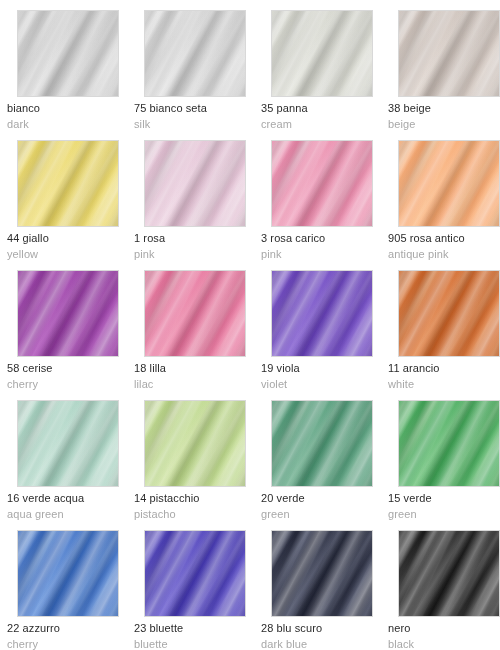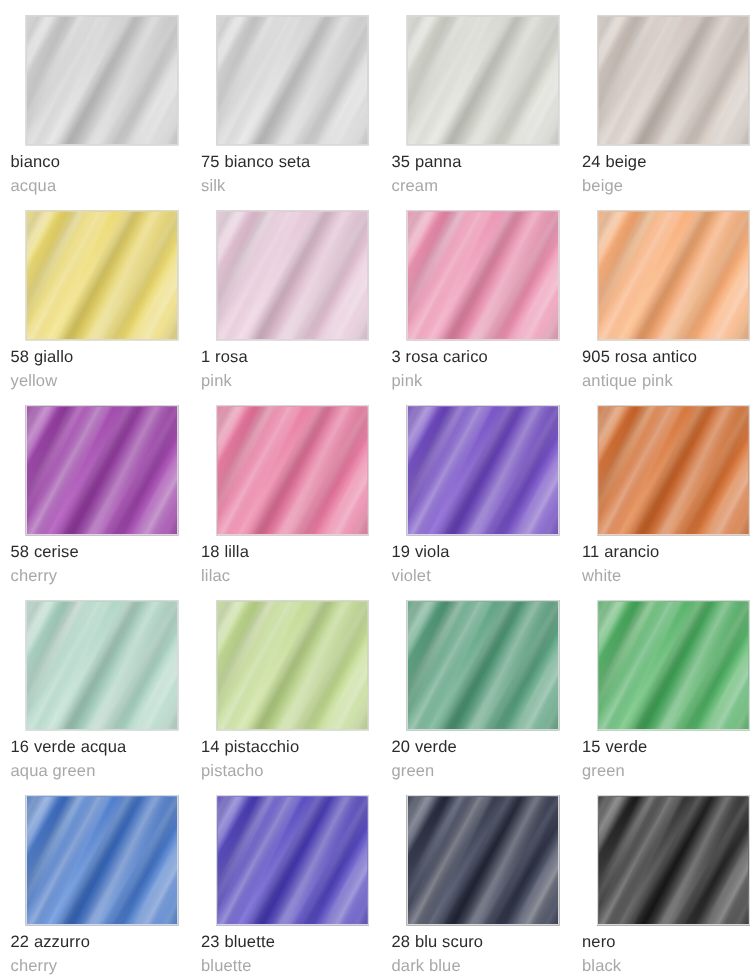--- a/index.html
+++ b/index.html
@@ -117,21 +117,21 @@
 <div id="swatch-grid">
     <div class="swatch-cell">
       <div class="swatch-chip" style="background: rgb(207, 207, 207);">
         <div class="fiber fiber-a" style="background: linear-gradient(118deg, rgb(207, 207, 207) 0%, rgb(242, 242, 242) 4%, rgb(207, 207, 207) 8%, rgb(183, 183, 183) 13%, rgb(207, 207, 207) 18%, rgb(242, 242, 242) 24%, rgb(207, 207, 207) 29%, rgb(183, 183, 183) 35%, rgb(207, 207, 207) 41%, rgb(242, 242, 242) 47%, rgb(207, 207, 207) 52%, rgb(183, 183, 183) 58%, rgb(207, 207, 207) 64%, rgb(242, 242, 242) 70%, rgb(207, 207, 207) 76%, rgb(183, 183, 183) 82%, rgb(207, 207, 207) 88%, rgb(242, 242, 242) 94%, rgb(207, 207, 207) 100%);"></div>
         <div class="fiber fiber-b" style="background: linear-gradient(115deg, rgb(242, 242, 242) 0%, rgb(207, 207, 207) 6%, rgb(242, 242, 242) 11%, rgb(183, 183, 183) 19%, rgb(242, 242, 242) 26%, rgb(207, 207, 207) 33%, rgb(242, 242, 242) 39%, rgb(183, 183, 183) 46%, rgb(207, 207, 207) 54%, rgb(242, 242, 242) 61%, rgb(207, 207, 207) 68%, rgb(183, 183, 183) 74%, rgb(242, 242, 242) 81%, rgb(207, 207, 207) 89%, rgb(242, 242, 242) 95%, rgb(207, 207, 207) 100%);"></div>
         <div class="fiber fiber-c" style="background: linear-gradient(122deg, rgb(183, 183, 183) 0%, rgb(242, 242, 242) 9%, rgb(207, 207, 207) 16%, rgb(242, 242, 242) 23%, rgb(183, 183, 183) 31%, rgb(207, 207, 207) 38%, rgb(242, 242, 242) 44%, rgb(207, 207, 207) 51%, rgb(183, 183, 183) 59%, rgb(242, 242, 242) 66%, rgb(207, 207, 207) 73%, rgb(242, 242, 242) 80%, rgb(183, 183, 183) 87%, rgb(207, 207, 207) 93%, rgb(242, 242, 242) 100%);"></div>
         <div class="fiber-shade"></div>
         <div class="fiber-sheen"></div>
       </div>
       <div class="label-it">bianco</div>
-      <div class="label-en">acqua</div>
+      <div class="label-en">dark</div>
     </div>
     <div class="swatch-cell">
       <div class="swatch-chip" style="background: rgb(210, 210, 210);">
         <div class="fiber fiber-a" style="background: linear-gradient(118deg, rgb(210, 210, 210) 0%, rgb(244, 244, 244) 4%, rgb(210, 210, 210) 8%, rgb(186, 186, 186) 13%, rgb(210, 210, 210) 18%, rgb(244, 244, 244) 24%, rgb(210, 210, 210) 29%, rgb(186, 186, 186) 35%, rgb(210, 210, 210) 41%, rgb(244, 244, 244) 47%, rgb(210, 210, 210) 52%, rgb(186, 186, 186) 58%, rgb(210, 210, 210) 64%, rgb(244, 244, 244) 70%, rgb(210, 210, 210) 76%, rgb(186, 186, 186) 82%, rgb(210, 210, 210) 88%, rgb(244, 244, 244) 94%, rgb(210, 210, 210) 100%);"></div>
         <div class="fiber fiber-b" style="background: linear-gradient(115deg, rgb(244, 244, 244) 0%, rgb(210, 210, 210) 6%, rgb(244, 244, 244) 11%, rgb(186, 186, 186) 19%, rgb(244, 244, 244) 26%, rgb(210, 210, 210) 33%, rgb(244, 244, 244) 39%, rgb(186, 186, 186) 46%, rgb(210, 210, 210) 54%, rgb(244, 244, 244) 61%, rgb(210, 210, 210) 68%, rgb(186, 186, 186) 74%, rgb(244, 244, 244) 81%, rgb(210, 210, 210) 89%, rgb(244, 244, 244) 95%, rgb(210, 210, 210) 100%);"></div>
         <div class="fiber fiber-c" style="background: linear-gradient(122deg, rgb(186, 186, 186) 0%, rgb(244, 244, 244) 9%, rgb(210, 210, 210) 16%, rgb(244, 244, 244) 23%, rgb(186, 186, 186) 31%, rgb(210, 210, 210) 38%, rgb(244, 244, 244) 44%, rgb(210, 210, 210) 51%, rgb(186, 186, 186) 59%, rgb(244, 244, 244) 66%, rgb(210, 210, 210) 73%, rgb(244, 244, 244) 80%, rgb(186, 186, 186) 87%, rgb(210, 210, 210) 93%, rgb(244, 244, 244) 100%);"></div>
         <div class="fiber-shade"></div>
         <div class="fiber-sheen"></div>
       </div>
       <div class="label-it">75 bianco seta</div>
@@ -149,32 +149,32 @@
       <div class="label-en">cream</div>
     </div>
     <div class="swatch-cell">
       <div class="swatch-chip" style="background: rgb(207, 196, 189);">
         <div class="fiber fiber-a" style="background: linear-gradient(118deg, rgb(207, 196, 189) 0%, rgb(238, 231, 226) 4%, rgb(207, 196, 189) 8%, rgb(182, 169, 161) 13%, rgb(207, 196, 189) 18%, rgb(238, 231, 226) 24%, rgb(207, 196, 189) 29%, rgb(182, 169, 161) 35%, rgb(207, 196, 189) 41%, rgb(238, 231, 226) 47%, rgb(207, 196, 189) 52%, rgb(182, 169, 161) 58%, rgb(207, 196, 189) 64%, rgb(238, 231, 226) 70%, rgb(207, 196, 189) 76%, rgb(182, 169, 161) 82%, rgb(207, 196, 189) 88%, rgb(238, 231, 226) 94%, rgb(207, 196, 189) 100%);"></div>
         <div class="fiber fiber-b" style="background: linear-gradient(115deg, rgb(238, 231, 226) 0%, rgb(207, 196, 189) 6%, rgb(238, 231, 226) 11%, rgb(182, 169, 161) 19%, rgb(238, 231, 226) 26%, rgb(207, 196, 189) 33%, rgb(238, 231, 226) 39%, rgb(182, 169, 161) 46%, rgb(207, 196, 189) 54%, rgb(238, 231, 226) 61%, rgb(207, 196, 189) 68%, rgb(182, 169, 161) 74%, rgb(238, 231, 226) 81%, rgb(207, 196, 189) 89%, rgb(238, 231, 226) 95%, rgb(207, 196, 189) 100%);"></div>
         <div class="fiber fiber-c" style="background: linear-gradient(122deg, rgb(182, 169, 161) 0%, rgb(238, 231, 226) 9%, rgb(207, 196, 189) 16%, rgb(238, 231, 226) 23%, rgb(182, 169, 161) 31%, rgb(207, 196, 189) 38%, rgb(238, 231, 226) 44%, rgb(207, 196, 189) 51%, rgb(182, 169, 161) 59%, rgb(238, 231, 226) 66%, rgb(207, 196, 189) 73%, rgb(238, 231, 226) 80%, rgb(182, 169, 161) 87%, rgb(207, 196, 189) 93%, rgb(238, 231, 226) 100%);"></div>
         <div class="fiber-shade"></div>
         <div class="fiber-sheen"></div>
       </div>
-      <div class="label-it">24 beige</div>
+      <div class="label-it">38 beige</div>
       <div class="label-en">beige</div>
     </div>
     <div class="swatch-cell">
       <div class="swatch-chip" style="background: rgb(236, 217, 106);">
         <div class="fiber fiber-a" style="background: linear-gradient(118deg, rgb(236, 217, 106) 0%, rgb(248, 239, 182) 4%, rgb(236, 217, 106) 8%, rgb(221, 200, 74) 13%, rgb(236, 217, 106) 18%, rgb(248, 239, 182) 24%, rgb(236, 217, 106) 29%, rgb(221, 200, 74) 35%, rgb(236, 217, 106) 41%, rgb(248, 239, 182) 47%, rgb(236, 217, 106) 52%, rgb(221, 200, 74) 58%, rgb(236, 217, 106) 64%, rgb(248, 239, 182) 70%, rgb(236, 217, 106) 76%, rgb(221, 200, 74) 82%, rgb(236, 217, 106) 88%, rgb(248, 239, 182) 94%, rgb(236, 217, 106) 100%);"></div>
         <div class="fiber fiber-b" style="background: linear-gradient(115deg, rgb(248, 239, 182) 0%, rgb(236, 217, 106) 6%, rgb(248, 239, 182) 11%, rgb(221, 200, 74) 19%, rgb(248, 239, 182) 26%, rgb(236, 217, 106) 33%, rgb(248, 239, 182) 39%, rgb(221, 200, 74) 46%, rgb(236, 217, 106) 54%, rgb(248, 239, 182) 61%, rgb(236, 217, 106) 68%, rgb(221, 200, 74) 74%, rgb(248, 239, 182) 81%, rgb(236, 217, 106) 89%, rgb(248, 239, 182) 95%, rgb(236, 217, 106) 100%);"></div>
         <div class="fiber fiber-c" style="background: linear-gradient(122deg, rgb(221, 200, 74) 0%, rgb(248, 239, 182) 9%, rgb(236, 217, 106) 16%, rgb(248, 239, 182) 23%, rgb(221, 200, 74) 31%, rgb(236, 217, 106) 38%, rgb(248, 239, 182) 44%, rgb(236, 217, 106) 51%, rgb(221, 200, 74) 59%, rgb(248, 239, 182) 66%, rgb(236, 217, 106) 73%, rgb(248, 239, 182) 80%, rgb(221, 200, 74) 87%, rgb(236, 217, 106) 93%, rgb(248, 239, 182) 100%);"></div>
         <div class="fiber-shade"></div>
         <div class="fiber-sheen"></div>
       </div>
-      <div class="label-it">58 giallo</div>
+      <div class="label-it">44 giallo</div>
       <div class="label-en">yellow</div>
     </div>
     <div class="swatch-cell">
       <div class="swatch-chip" style="background: rgb(229, 196, 214);">
         <div class="fiber fiber-a" style="background: linear-gradient(118deg, rgb(229, 196, 214) 0%, rgb(247, 233, 241) 4%, rgb(229, 196, 214) 8%, rgb(212, 170, 194) 13%, rgb(229, 196, 214) 18%, rgb(247, 233, 241) 24%, rgb(229, 196, 214) 29%, rgb(212, 170, 194) 35%, rgb(229, 196, 214) 41%, rgb(247, 233, 241) 47%, rgb(229, 196, 214) 52%, rgb(212, 170, 194) 58%, rgb(229, 196, 214) 64%, rgb(247, 233, 241) 70%, rgb(229, 196, 214) 76%, rgb(212, 170, 194) 82%, rgb(229, 196, 214) 88%, rgb(247, 233, 241) 94%, rgb(229, 196, 214) 100%);"></div>
         <div class="fiber fiber-b" style="background: linear-gradient(115deg, rgb(247, 233, 241) 0%, rgb(229, 196, 214) 6%, rgb(247, 233, 241) 11%, rgb(212, 170, 194) 19%, rgb(247, 233, 241) 26%, rgb(229, 196, 214) 33%, rgb(247, 233, 241) 39%, rgb(212, 170, 194) 46%, rgb(229, 196, 214) 54%, rgb(247, 233, 241) 61%, rgb(229, 196, 214) 68%, rgb(212, 170, 194) 74%, rgb(247, 233, 241) 81%, rgb(229, 196, 214) 89%, rgb(247, 233, 241) 95%, rgb(229, 196, 214) 100%);"></div>
         <div class="fiber fiber-c" style="background: linear-gradient(122deg, rgb(212, 170, 194) 0%, rgb(247, 233, 241) 9%, rgb(229, 196, 214) 16%, rgb(247, 233, 241) 23%, rgb(212, 170, 194) 31%, rgb(229, 196, 214) 38%, rgb(247, 233, 241) 44%, rgb(229, 196, 214) 51%, rgb(212, 170, 194) 59%, rgb(247, 233, 241) 66%, rgb(229, 196, 214) 73%, rgb(247, 233, 241) 80%, rgb(212, 170, 194) 87%, rgb(229, 196, 214) 93%, rgb(247, 233, 241) 100%);"></div>
         <div class="fiber-shade"></div>
         <div class="fiber-sheen"></div>
       </div>

